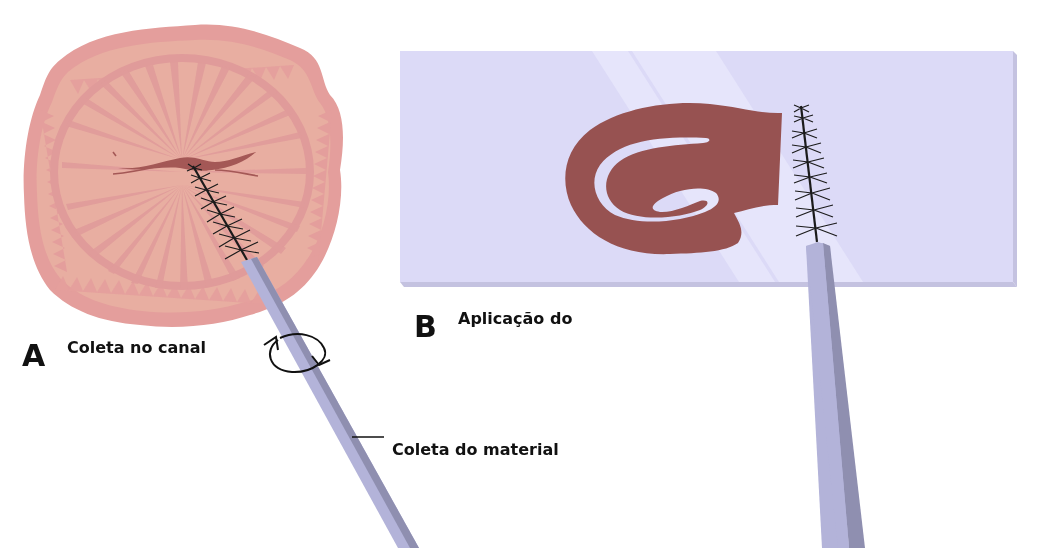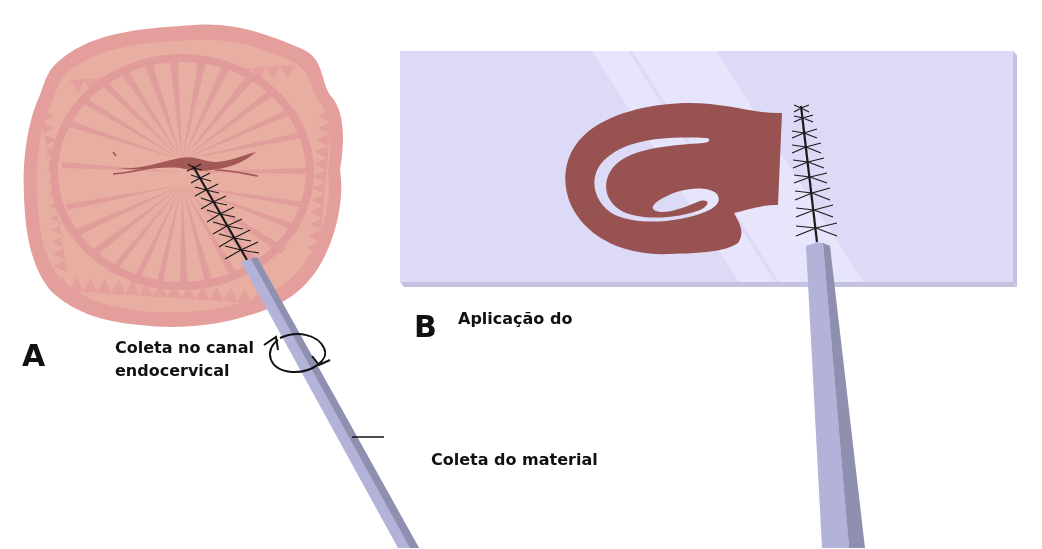--- a/index.html
+++ b/index.html
@@ -123,26 +123,25 @@
         <path d="M816,228 l-20,-2 M816,228 l21,-5 M816,228 l-20,8 M816,228 l21,8"></path>
       </g>
       <polygon points="806,246 818,242 830,246 849,548 838,548 822,548" fill="#b3b3d9"></polygon>
       <polygon points="823,243 830,246 865,548 849,548" fill="#8f8fb0"></polygon>
       <polygon points="806,246 823,243 849,548 838,548" fill="#b3b3d9"></polygon>
     </g>
   </svg>
 
   
   <div class="panel-letter" style="left:22px; top:341px;">A</div>
-  <div class="caption" style="left:67px; top:336px;margin-left:48px;">
+  <div class="caption" style="left:67px; top:336px;">
     <span>Coleta no canal</span>
-    <span>endocervical</span>
   </div>
 
   <div class="panel-letter" style="left:414px; top:312px;">B</div>
   <div class="caption" style="left:458px; top:307px;">
     <span>Aplicação do</span>
   </div>
 
-  <div class="caption" style="left:392px; top:448px;margin-left:39px;">
+  <div class="caption" style="left:392px; top:438px;">
     <span>Coleta do material</span>
   </div>
 </div>
 
 </body></html>

